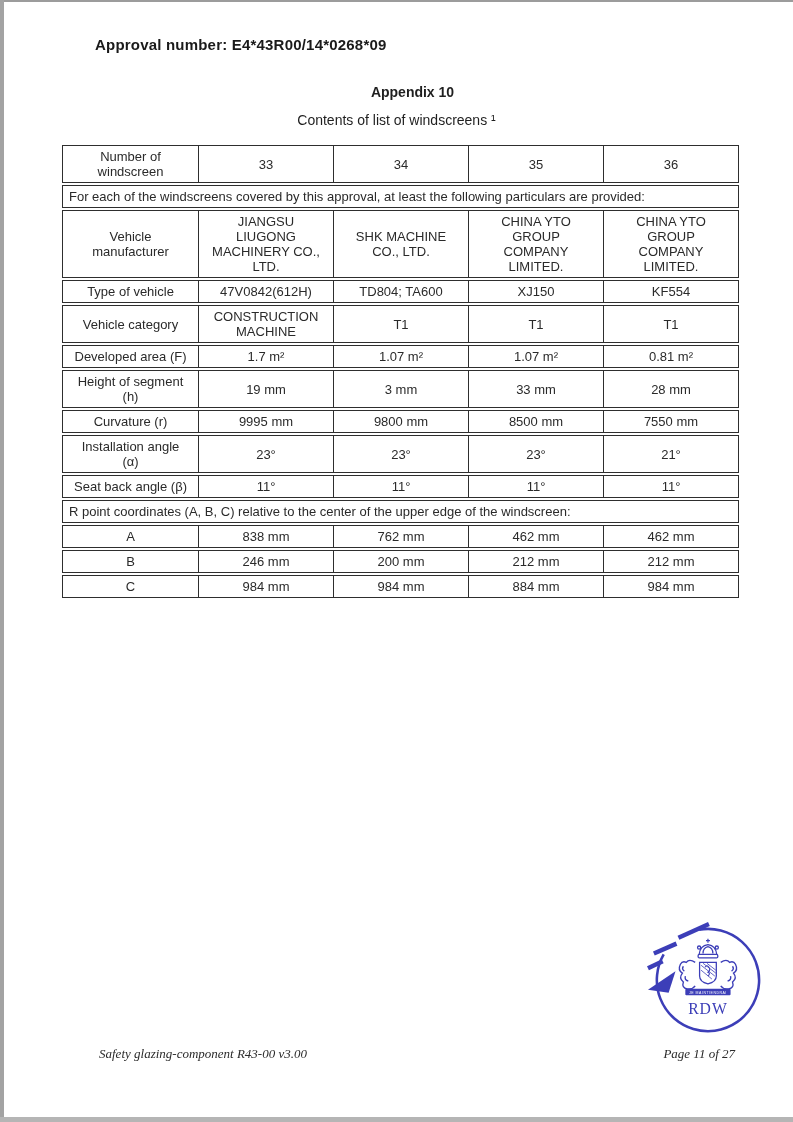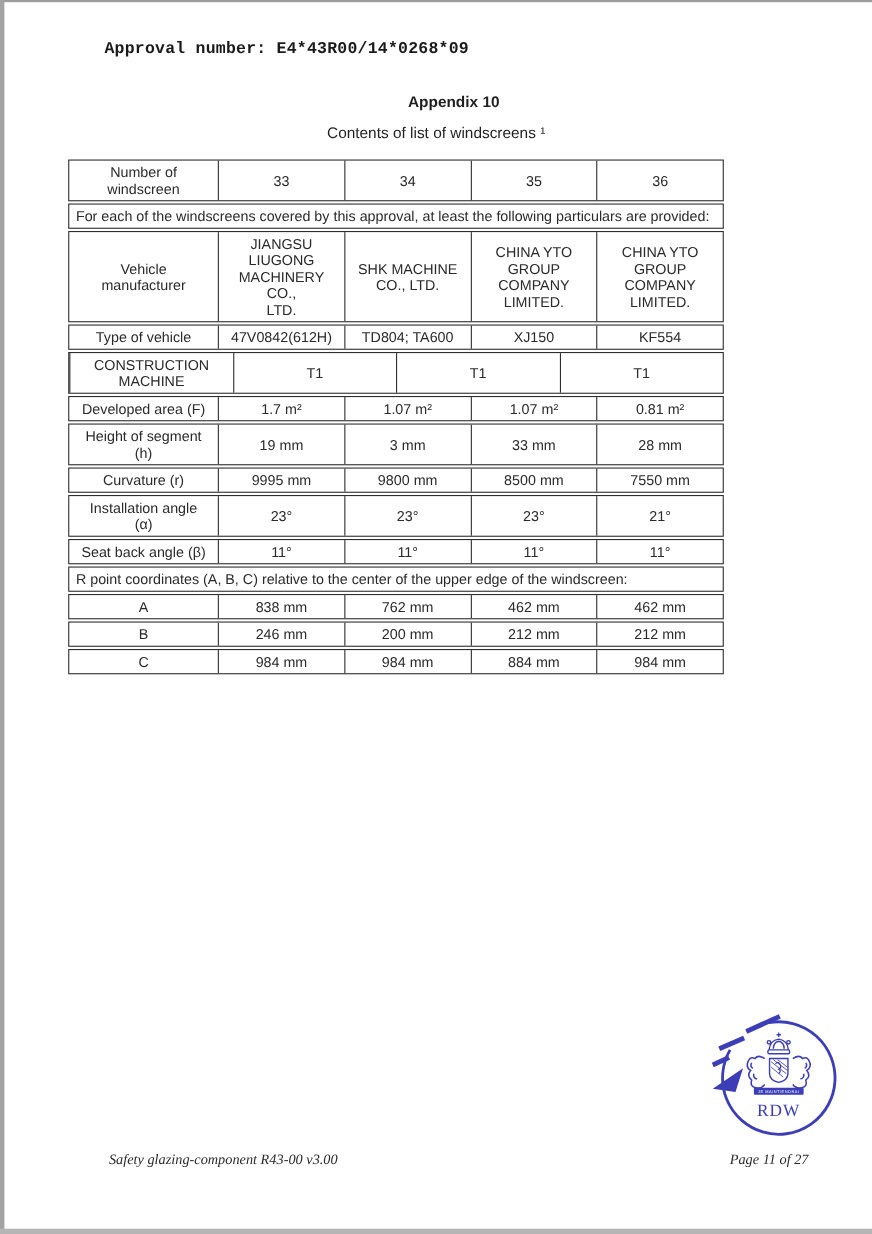--- a/index.html
+++ b/index.html
@@ -10,35 +10,35 @@
     font-family:"Liberation Sans",sans-serif;
     color:#2a2a2a;
     overflow:hidden;
   }
   .edge-top{position:absolute;top:0;left:0;width:793px;height:2px;background:#9c9c9c;}
   .edge-left{position:absolute;top:0;left:0;width:4px;height:1122px;background:#a3a3a3;}
   .edge-bottom{position:absolute;left:0;top:1117px;width:793px;height:5px;background:#b5b5b5;}
 
   .approval{
     position:absolute;left:95px;top:36px;
-    font-family:Liberation Mono, monospace;
+    font-family:Liberation Sans, sans-serif;
     font-weight:bold;font-size:15px;color:#1a1a1a;
     letter-spacing:0.2px;
   }
   .appendix-title{
     position:absolute;left:16px;top:84px;width:793px;
     text-align:center;font-weight:bold;font-size:14px;color:#1f1f1f;
   }
   .subtitle{
     position:absolute;left:0;top:112px;width:793px;
     text-align:center;font-weight:normal;font-size:14px;color:#1f1f1f;
   }
 
   .wtable{
-    position:absolute;left:62px;top:145px;width:596px;
+    position:absolute;left:62px;top:145px;width:677px;
   }
   .trow{
     display:flex;
     border:1px solid #2e2e2e;
     margin-bottom:2px;
     background:#fff;
     box-sizing:border-box;
   }
   .tcell{
     display:flex;align-items:center;justify-content:center;
@@ -113,20 +113,21 @@
 LIMITED.</div>
       </div>
       <div class="trow">
         <div class="tcell tlabel">Type of vehicle</div>
         <div class="tcell tval">47V0842(612H)</div>
         <div class="tcell tval">TD804; TA600</div>
         <div class="tcell tval">XJ150</div>
         <div class="tcell tval">KF554</div>
       </div>
       <div class="trow">
+        <div class="tcell tlabel">Vehicle category</div>
         <div class="tcell tval">CONSTRUCTION
 MACHINE</div>
         <div class="tcell tval">T1</div>
         <div class="tcell tval">T1</div>
         <div class="tcell tval">T1</div>
       </div>
       <div class="trow">
         <div class="tcell tlabel">Developed area (F)</div>
         <div class="tcell tval">1.7 m²</div>
         <div class="tcell tval">1.07 m²</div>

